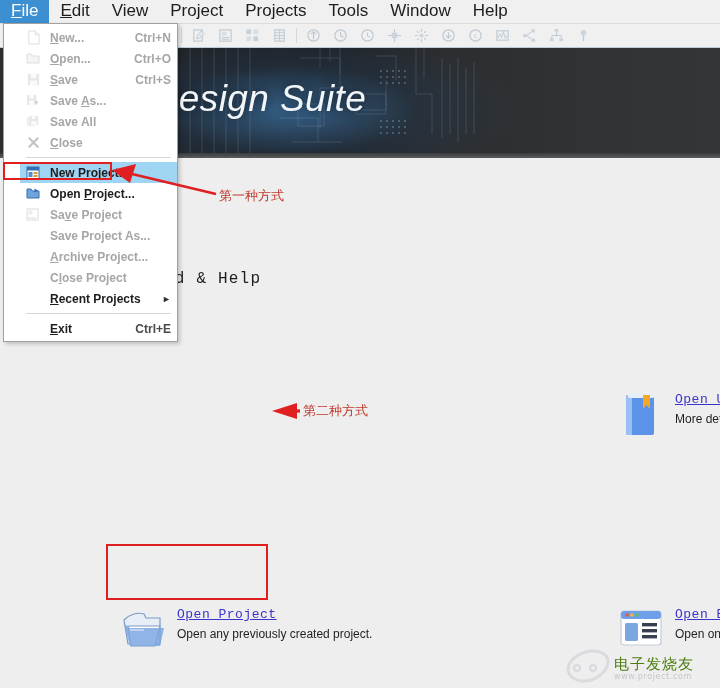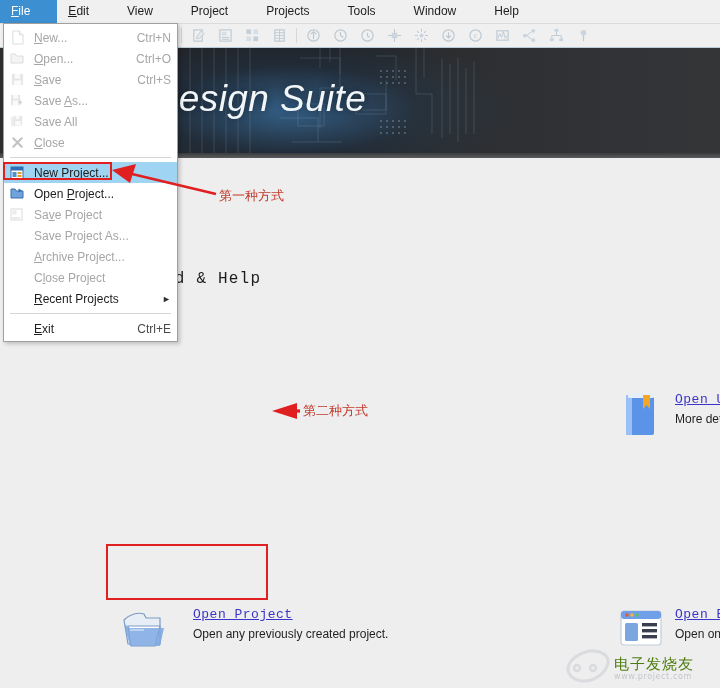--- a/index.html
+++ b/index.html
@@ -13,22 +13,22 @@
 
   
   #menubar{
     position:absolute;left:0;top:0;width:720px;height:23px;
     background:#f0f0f0;
     border-bottom:1px solid #dcdcdc;
     display:flex;align-items:center;
     z-index:40;
   }
   .menu-item{
-    padding:4px 27px 5px 11px;
-    font-size:12px;color:#1d1d1d;
+    padding:4px 11px 5px 11px;
+    font-size:17px;color:#1d1d1d;
     line-height:14px;cursor:default;white-space:nowrap;
   }
   .menu-item.active{ background:#3c8fd0;color:#ffffff; }
   .menu-item .uline{ text-decoration:underline; }
 
   
   #toolbar{
     position:absolute;left:0;top:23px;width:720px;height:25px;
     background:#f0f0f0;border-bottom:1px solid #b9cbd8;
     display:flex;align-items:center;
@@ -94,21 +94,21 @@
     font-size:13px;color:#3a34c8;text-decoration:underline;
     letter-spacing:.5px;white-space:nowrap;display:block;cursor:pointer;
   }
   .card .c-desc{
     margin-top:5px;font-size:12px;color:#1f1f1f;white-space:nowrap;
     font-family:"Liberation Sans",sans-serif;
   }
 
   #card-new-project{left:117px;top:230px;}
   #card-open-ug{left:615px;top:230px;}
-  #card-open-project{left:117px;top:445px;gap:16px;}
+  #card-open-project{left:117px;top:445px;}
   #card-open-example{left:615px;top:445px;}
 
   
   .redbox{
     position:absolute;border:2px solid #e02020;
     box-sizing:border-box;pointer-events:none;z-index:60;
   }
   #redbox-card{left:106px;top:386px;width:162px;height:56px;z-index:8;}
   #redbox-menuitem{left:3px;top:162px;width:109px;height:18px;z-index:60;}
 
@@ -122,21 +122,21 @@
     font-size:13px;color:#c0392b;white-space:nowrap;z-index:62;
   }
   #anno-1{left:219px;top:187px;}
   #anno-2{left:303px;top:402px;}
 
   
   #file-menu{
     position:absolute;left:3px;top:23px;width:175px;
     background:#ffffff;border:1px solid #a0a0a0;
     box-shadow:2px 2px 4px rgba(0,0,0,.20);
-    z-index:50;padding:3px 0 2px 0;box-sizing:border-box;
+    z-index:50;padding:3px 0 2px 16px;box-sizing:border-box;font-weight:bold;
   }
   .mi{
     position:relative;height:21px;display:flex;align-items:center;
     padding:0 6px 0 4px;box-sizing:border-box;cursor:default;
   }
   .mi.sel{background:#9fd4f3;}
   .mi .mi-ico{
     width:18px;height:16px;flex:0 0 18px;margin-right:8px;
     display:flex;align-items:center;justify-content:center;
   }

